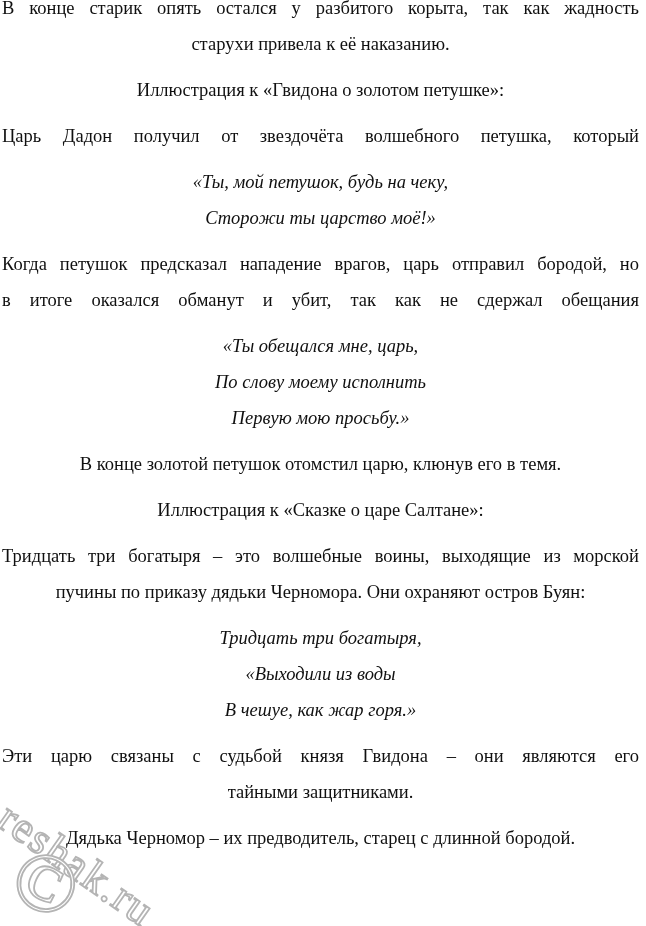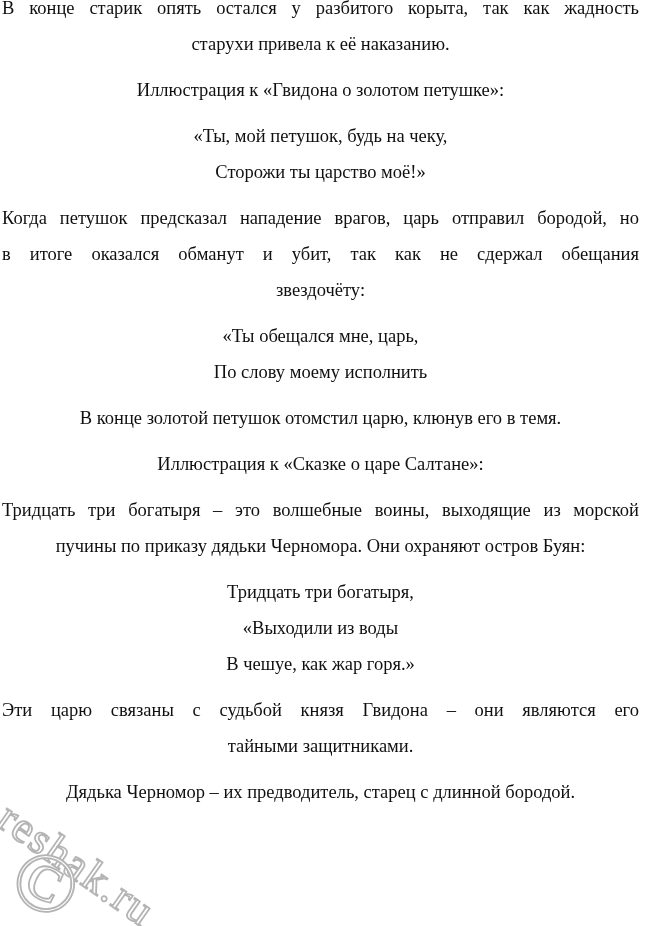--- a/index.html
+++ b/index.html
@@ -25,21 +25,21 @@
   .line {
     font-size: 18.5px;
     line-height: 36px;
     height: 36px;
     text-align: center;
   }
   .line.j {
     text-align: justify;
     text-align-last: justify;
   }
-  .verse .line { }
+  .verse .line { font-style: italic; }
   .watermark {
     position: absolute;
     left: 0; top: 0; width: 100%; height: 100%;
     z-index: 5;
     pointer-events: none;
   }
   .wm-text {
     position: absolute;
     left: 3px; top: 787px;
     transform: rotate(35deg);
@@ -63,33 +63,34 @@
 <main class="page">
   <article class="content" id="content">
       <div class="para prose">
         <div class="line j">В конце старик опять остался у разбитого корыта, так как жадность</div>
         <div class="line">старухи привела к её наказанию.</div>
       </div>
       <div class="para prose">
         <div class="line">Иллюстрация к «Гвидона о золотом петушке»:</div>
       </div>
       <div class="para prose">
+        <div class="line j">Царь Дадон получил от звездочёта волшебного петушка, который</div>
       </div>
       <div class="para verse">
         <div class="line">«Ты, мой петушок, будь на чеку,</div>
         <div class="line">Сторожи ты царство моё!»</div>
       </div>
       <div class="para prose">
         <div class="line j">Когда петушок предсказал нападение врагов, царь отправил бородой, но</div>
         <div class="line j">в итоге оказался обманут и убит, так как не сдержал обещания</div>
-        <div class="line">звездочёту:</div>
       </div>
       <div class="para verse">
         <div class="line">«Ты обещался мне, царь,</div>
         <div class="line">По слову моему исполнить</div>
+        <div class="line">Первую мою просьбу.»</div>
       </div>
       <div class="para prose">
         <div class="line">В конце золотой петушок отомстил царю, клюнув его в темя.</div>
       </div>
       <div class="para prose">
         <div class="line">Иллюстрация к «Сказке о царе Салтане»:</div>
       </div>
       <div class="para prose">
         <div class="line j">Тридцать три богатыря – это волшебные воины, выходящие из морской</div>
         <div class="line">пучины по приказу дядьки Черномора. Они охраняют остров Буян:</div>

